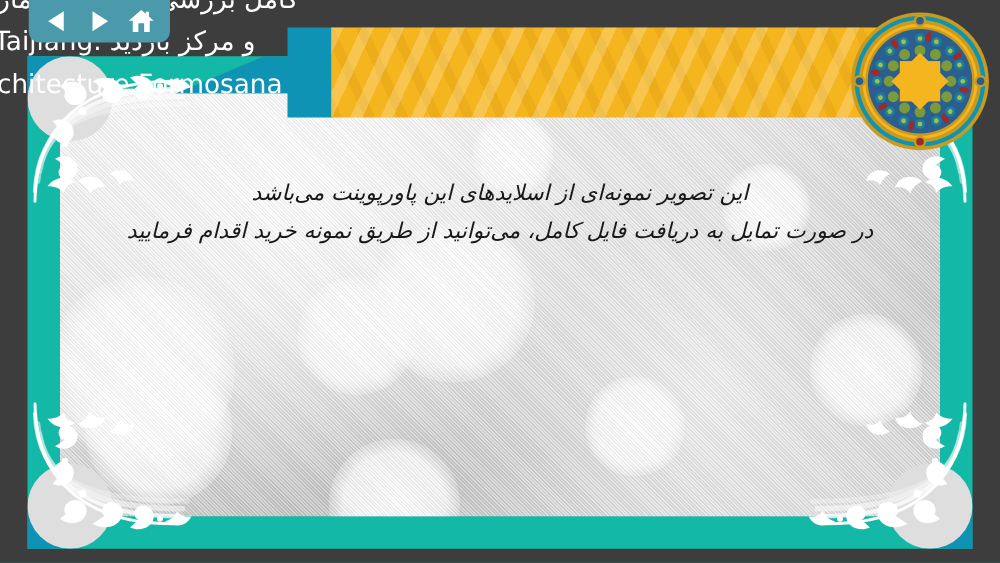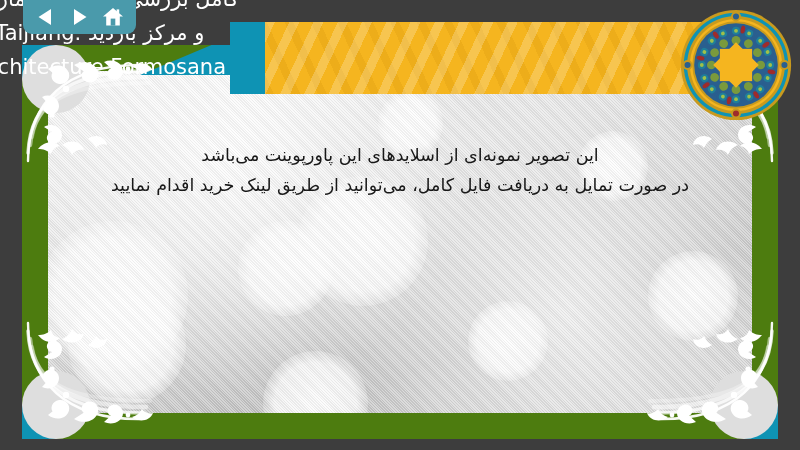--- a/index.html
+++ b/index.html
@@ -20,22 +20,23 @@
     overflow: hidden;
   }
 
   
   #slide-frame {
     position: absolute;
     left: 22px;
     top: 45px;
     width: 756px;
     height: 394px;
-    background: #4d7c0f;
+    background: #14b8a6;
     overflow: hidden;
+    font-style: italic;
   }
 
   
   #slide-canvas {
     position: absolute;
     left: 26px;
     top: 26px;
     right: 26px;
     bottom: 26px;
     background:
@@ -329,21 +330,21 @@
           <circle cx="106" cy="24" r="2.4"></circle>
         <path d="M110 22 c7-6 18-4 21 4 c-5-1-9 1-11 4 c-3-5-6-7-10-8z"></path>
         <path d="M16 104 c6-8 16-9 22-3 c-5 1-8 4-9 8 c-4-4-8-5-13-5z"></path>
         <path d="M40 100 c9-7 20-3 22 5 c-6-1-10 1-12 5 c-2-5-5-8-10-10z"></path>
         <path d="M66 94 c8-6 18-2 19 6 c-5-2-9 0-11 3 c-2-4-4-7-8-9z"></path>
       </g>
     </svg>
 
     <div id="slide-body">
       <div class="body-line">این تصویر نمونه‌ای از اسلایدهای این پاورپوینت می‌باشد</div>
-      <div class="body-line">در صورت تمایل به دریافت فایل کامل، می‌توانید از طریق لینک خرید اقدام نمایید</div>
+      <div class="body-line">در صورت تمایل به دریافت فایل کامل، می‌توانید از طریق نمونه خرید اقدام فرمایید</div>
     </div>
   </div>
 
   <div id="teal-slope"></div>
   <div id="banner-tab"></div>
 
   <div id="title-banner"></div>
 
   <div id="title-text">
     <div class="title-line">کامل بررسی طراحی معماری پارک ملی</div>

